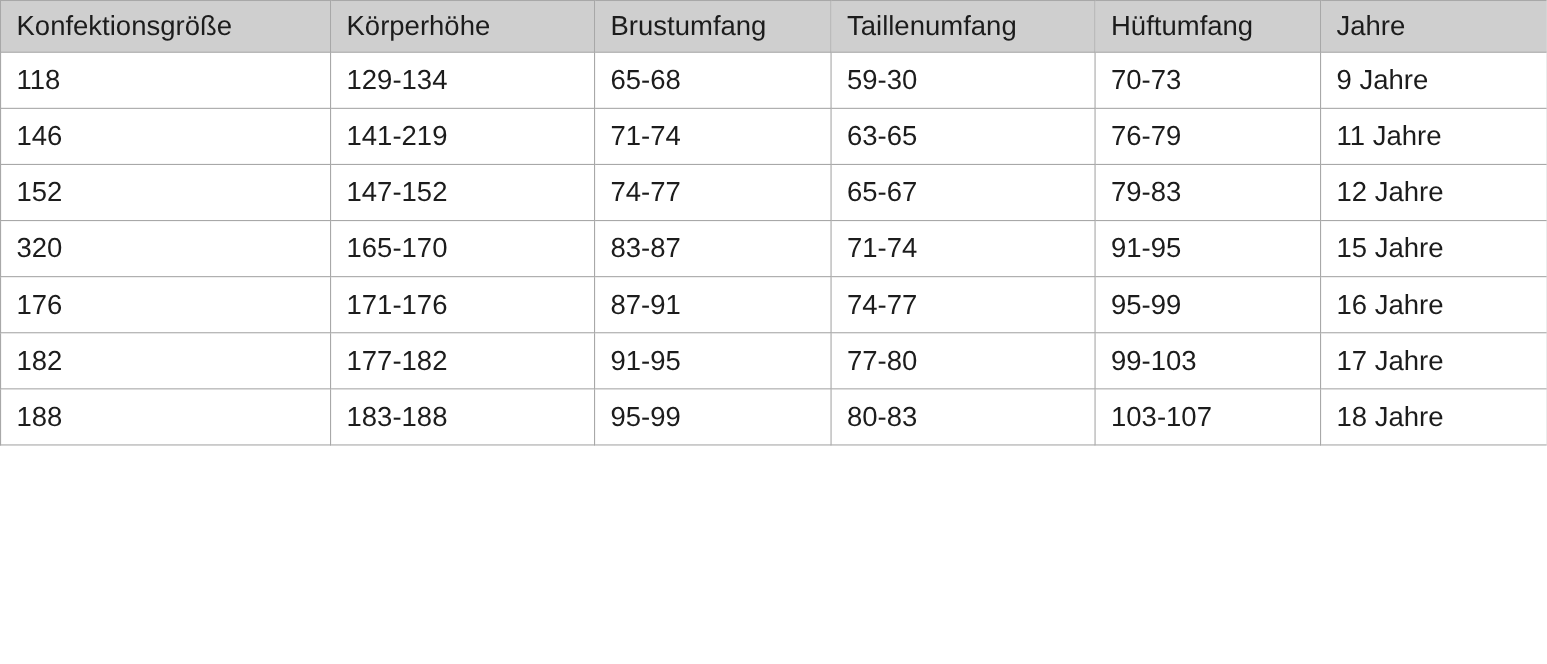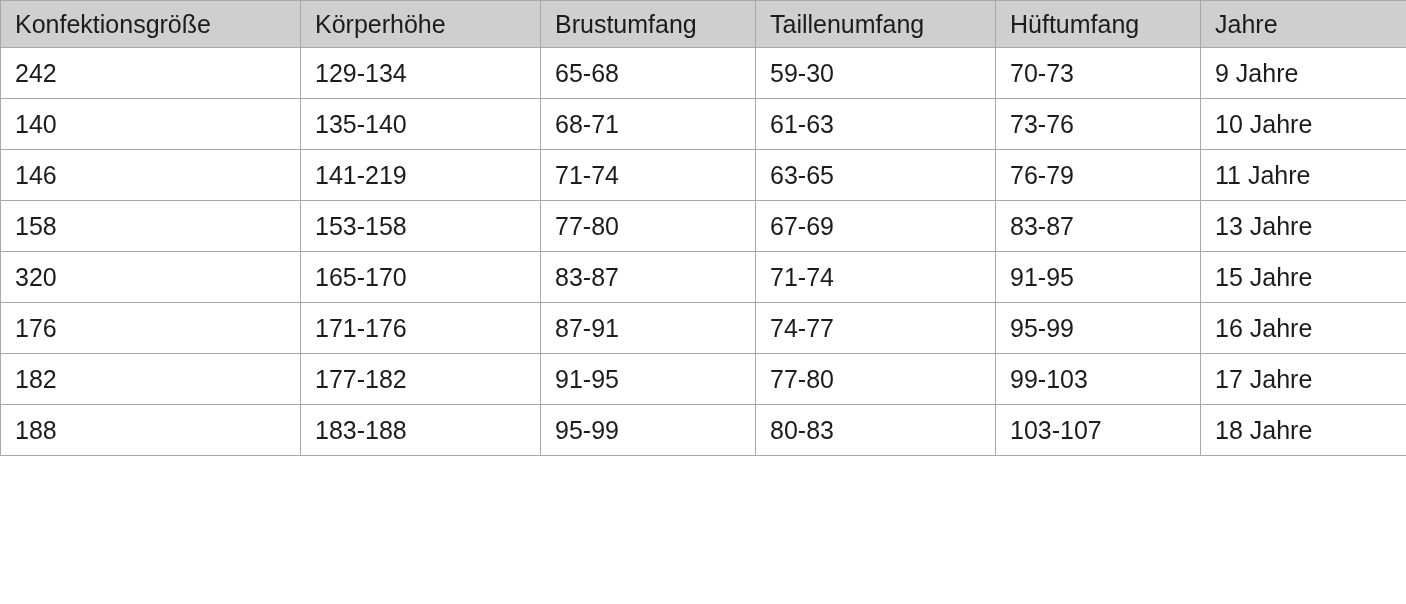--- a/index.html
+++ b/index.html
@@ -68,50 +68,42 @@
       <th>Konfektionsgröße</th>
       <th>Körperhöhe</th>
       <th>Brustumfang</th>
       <th>Taillenumfang</th>
       <th>Hüftumfang</th>
       <th>Jahre</th>
     </tr>
   </thead>
   <tbody>
     <tr>
-      <td>242</td>
+      <td>118</td>
       <td>129-134</td>
       <td>65-68</td>
       <td>59-30</td>
       <td>70-73</td>
       <td>9 Jahre</td>
-    </tr>
-    <tr>
-      <td>140</td>
-      <td>135-140</td>
-      <td>68-71</td>
-      <td>61-63</td>
-      <td>73-76</td>
-      <td>10 Jahre</td>
     </tr>
     <tr>
       <td>146</td>
       <td>141-219</td>
       <td>71-74</td>
       <td>63-65</td>
       <td>76-79</td>
       <td>11 Jahre</td>
     </tr>
     <tr>
-      <td>158</td>
-      <td>153-158</td>
-      <td>77-80</td>
-      <td>67-69</td>
-      <td>83-87</td>
-      <td>13 Jahre</td>
+      <td>152</td>
+      <td>147-152</td>
+      <td>74-77</td>
+      <td>65-67</td>
+      <td>79-83</td>
+      <td>12 Jahre</td>
     </tr>
     <tr>
       <td>320</td>
       <td>165-170</td>
       <td>83-87</td>
       <td>71-74</td>
       <td>91-95</td>
       <td>15 Jahre</td>
     </tr>
     <tr>

